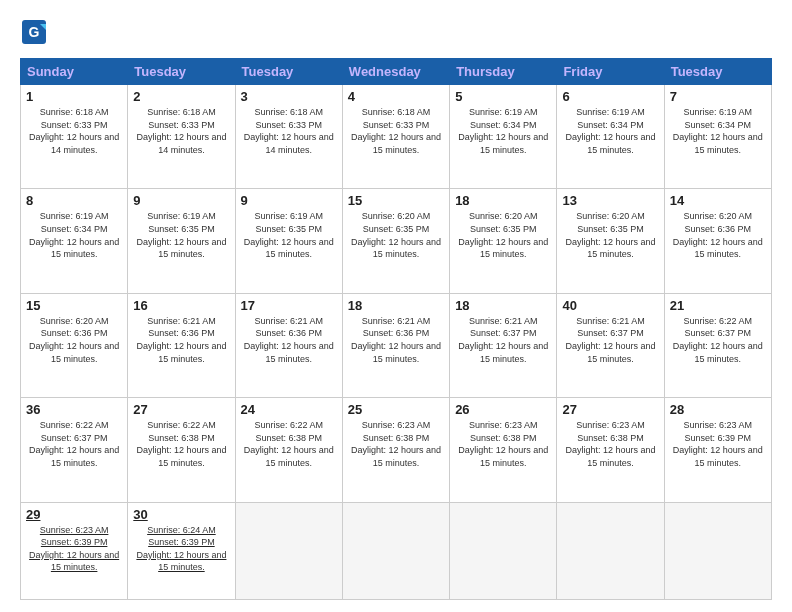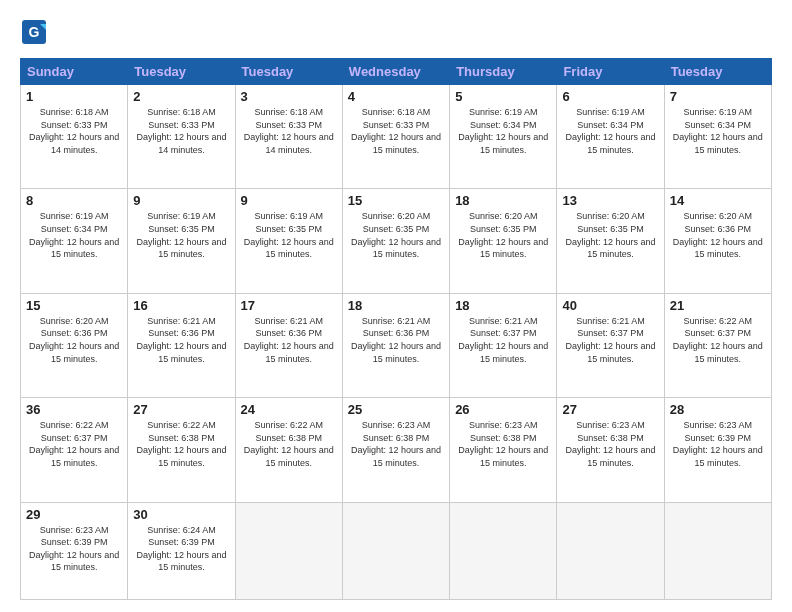--- a/index.html
+++ b/index.html
@@ -87,20 +87,21 @@
       margin-bottom: 2px;
     }
     .day-info {
       font-size: 9px;
       line-height: 1.4;
       color: #333;
       text-align: center;
     }
     .last-row td {
       height: 68px;
+      text-decoration: underline;
     }
   </style>
 </head>
 <body>
 
 <div class="page">
   <div class="header">
     <div class="logo">
       <svg class="logo-icon" viewBox="0 0 28 28">
         <rect x="2" y="2" width="24" height="24" rx="3" fill="#1a5fa8"></rect>

